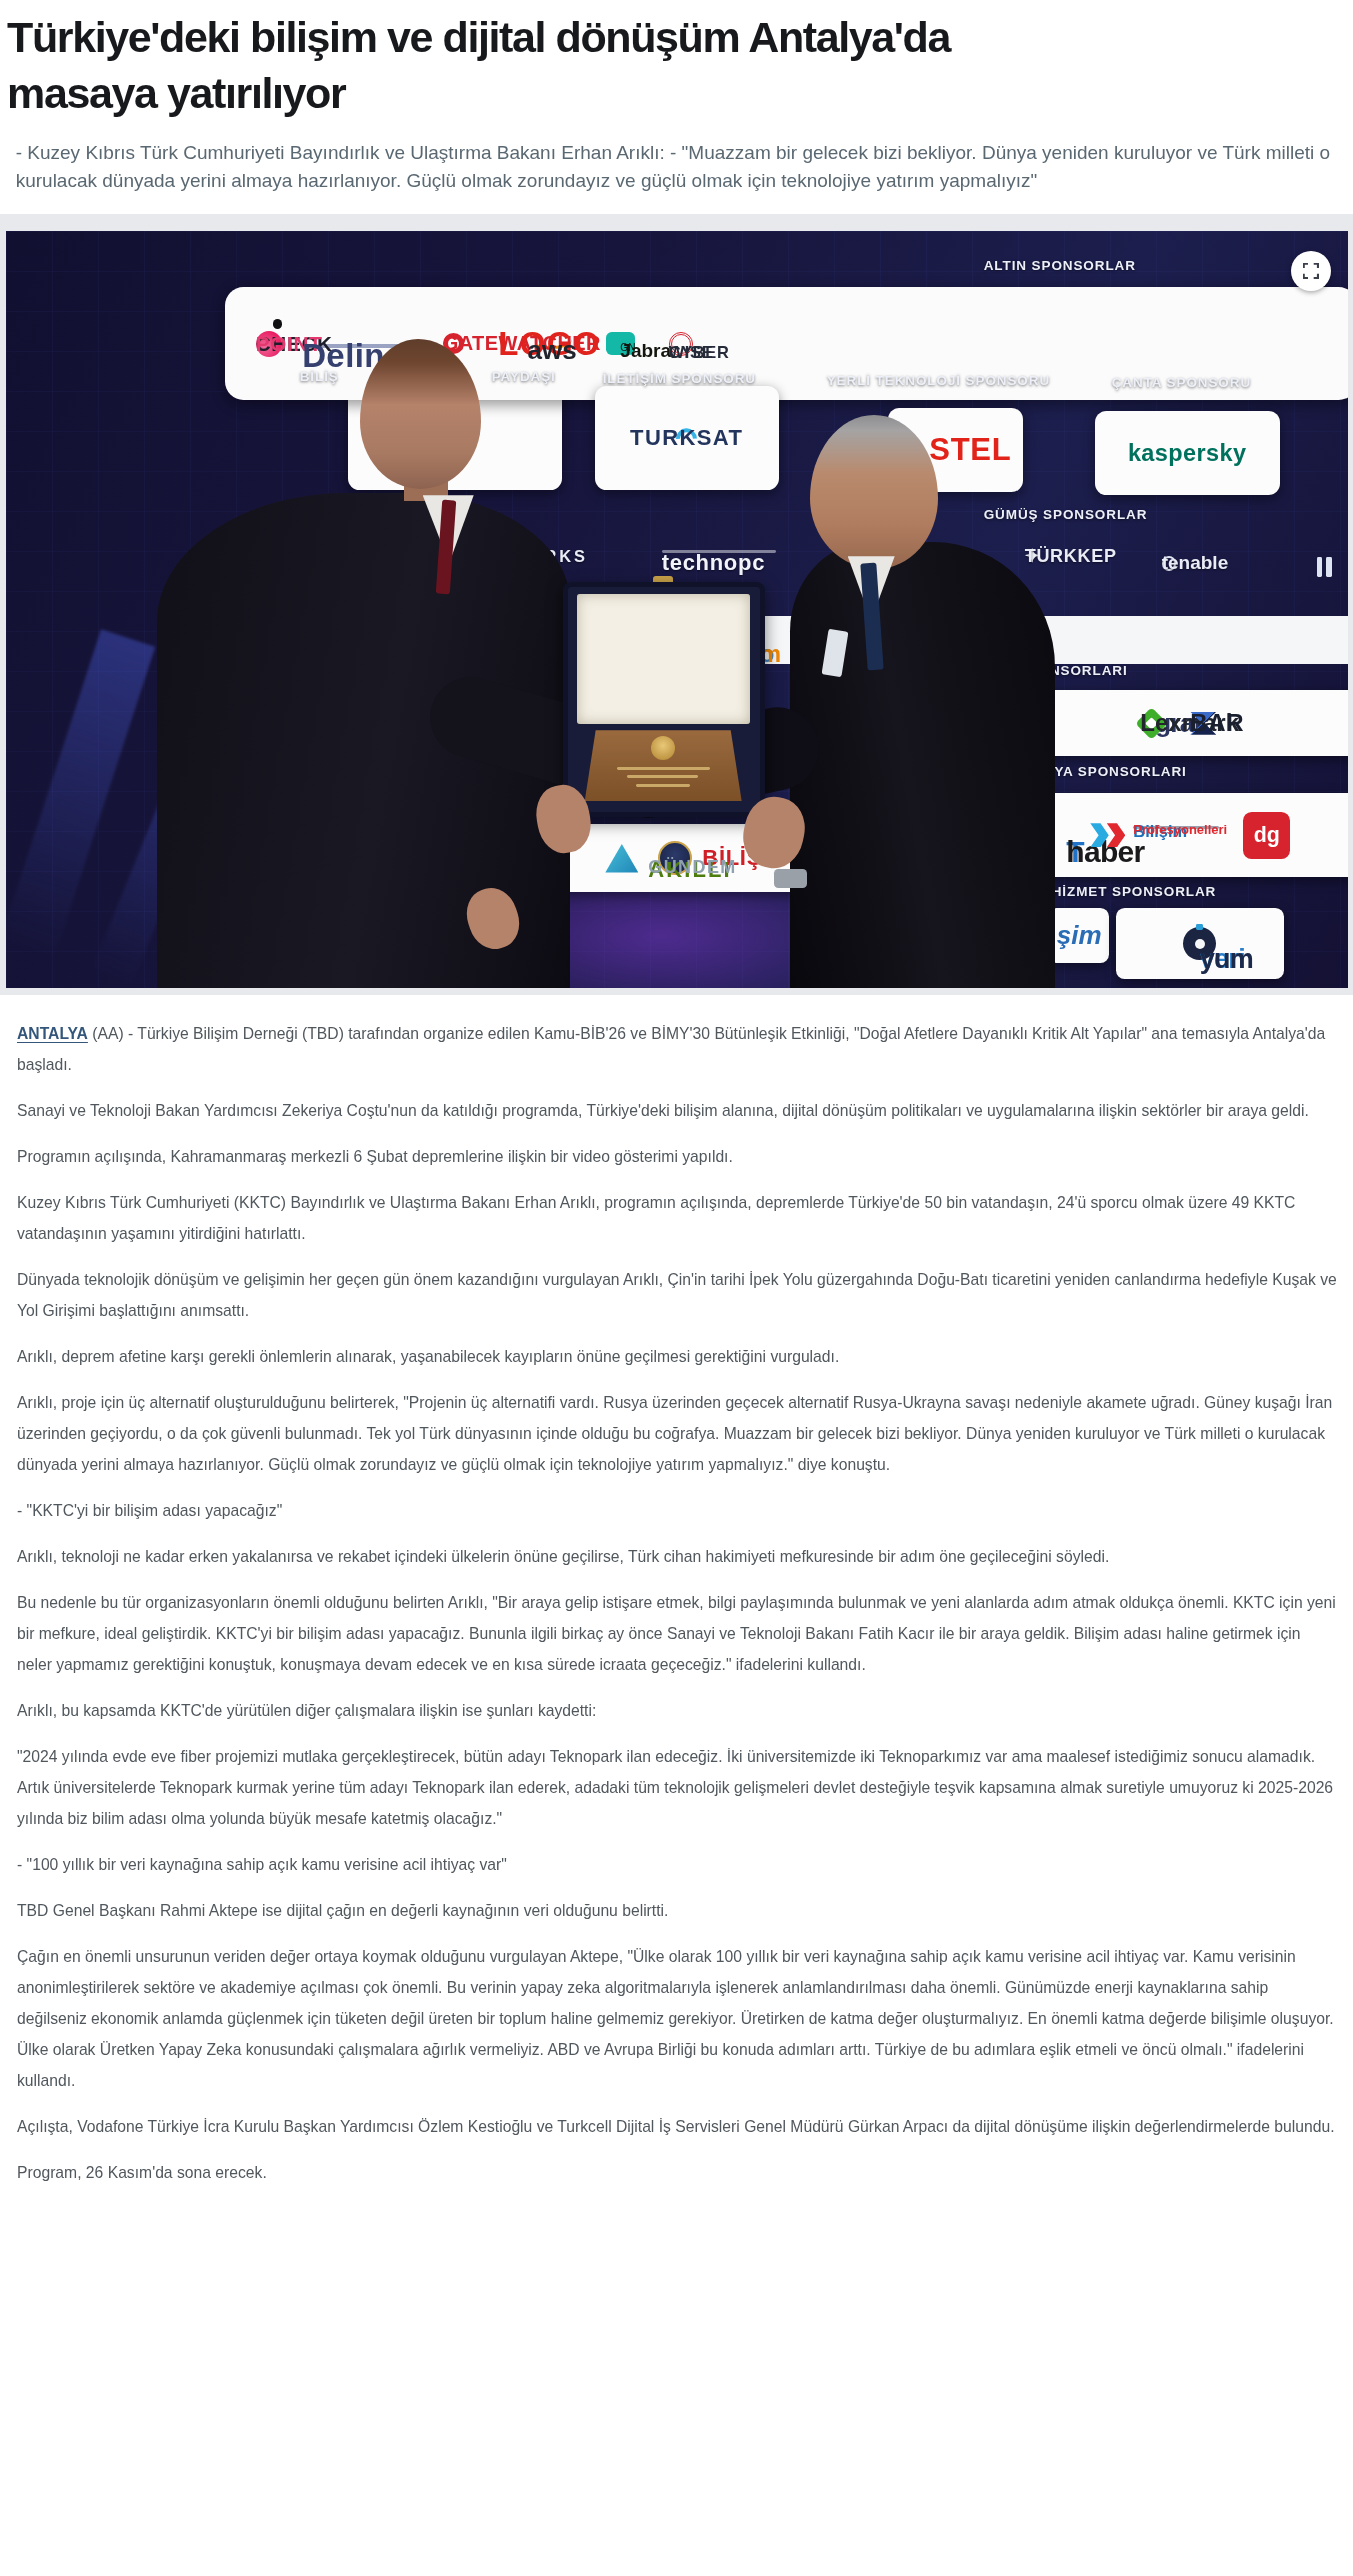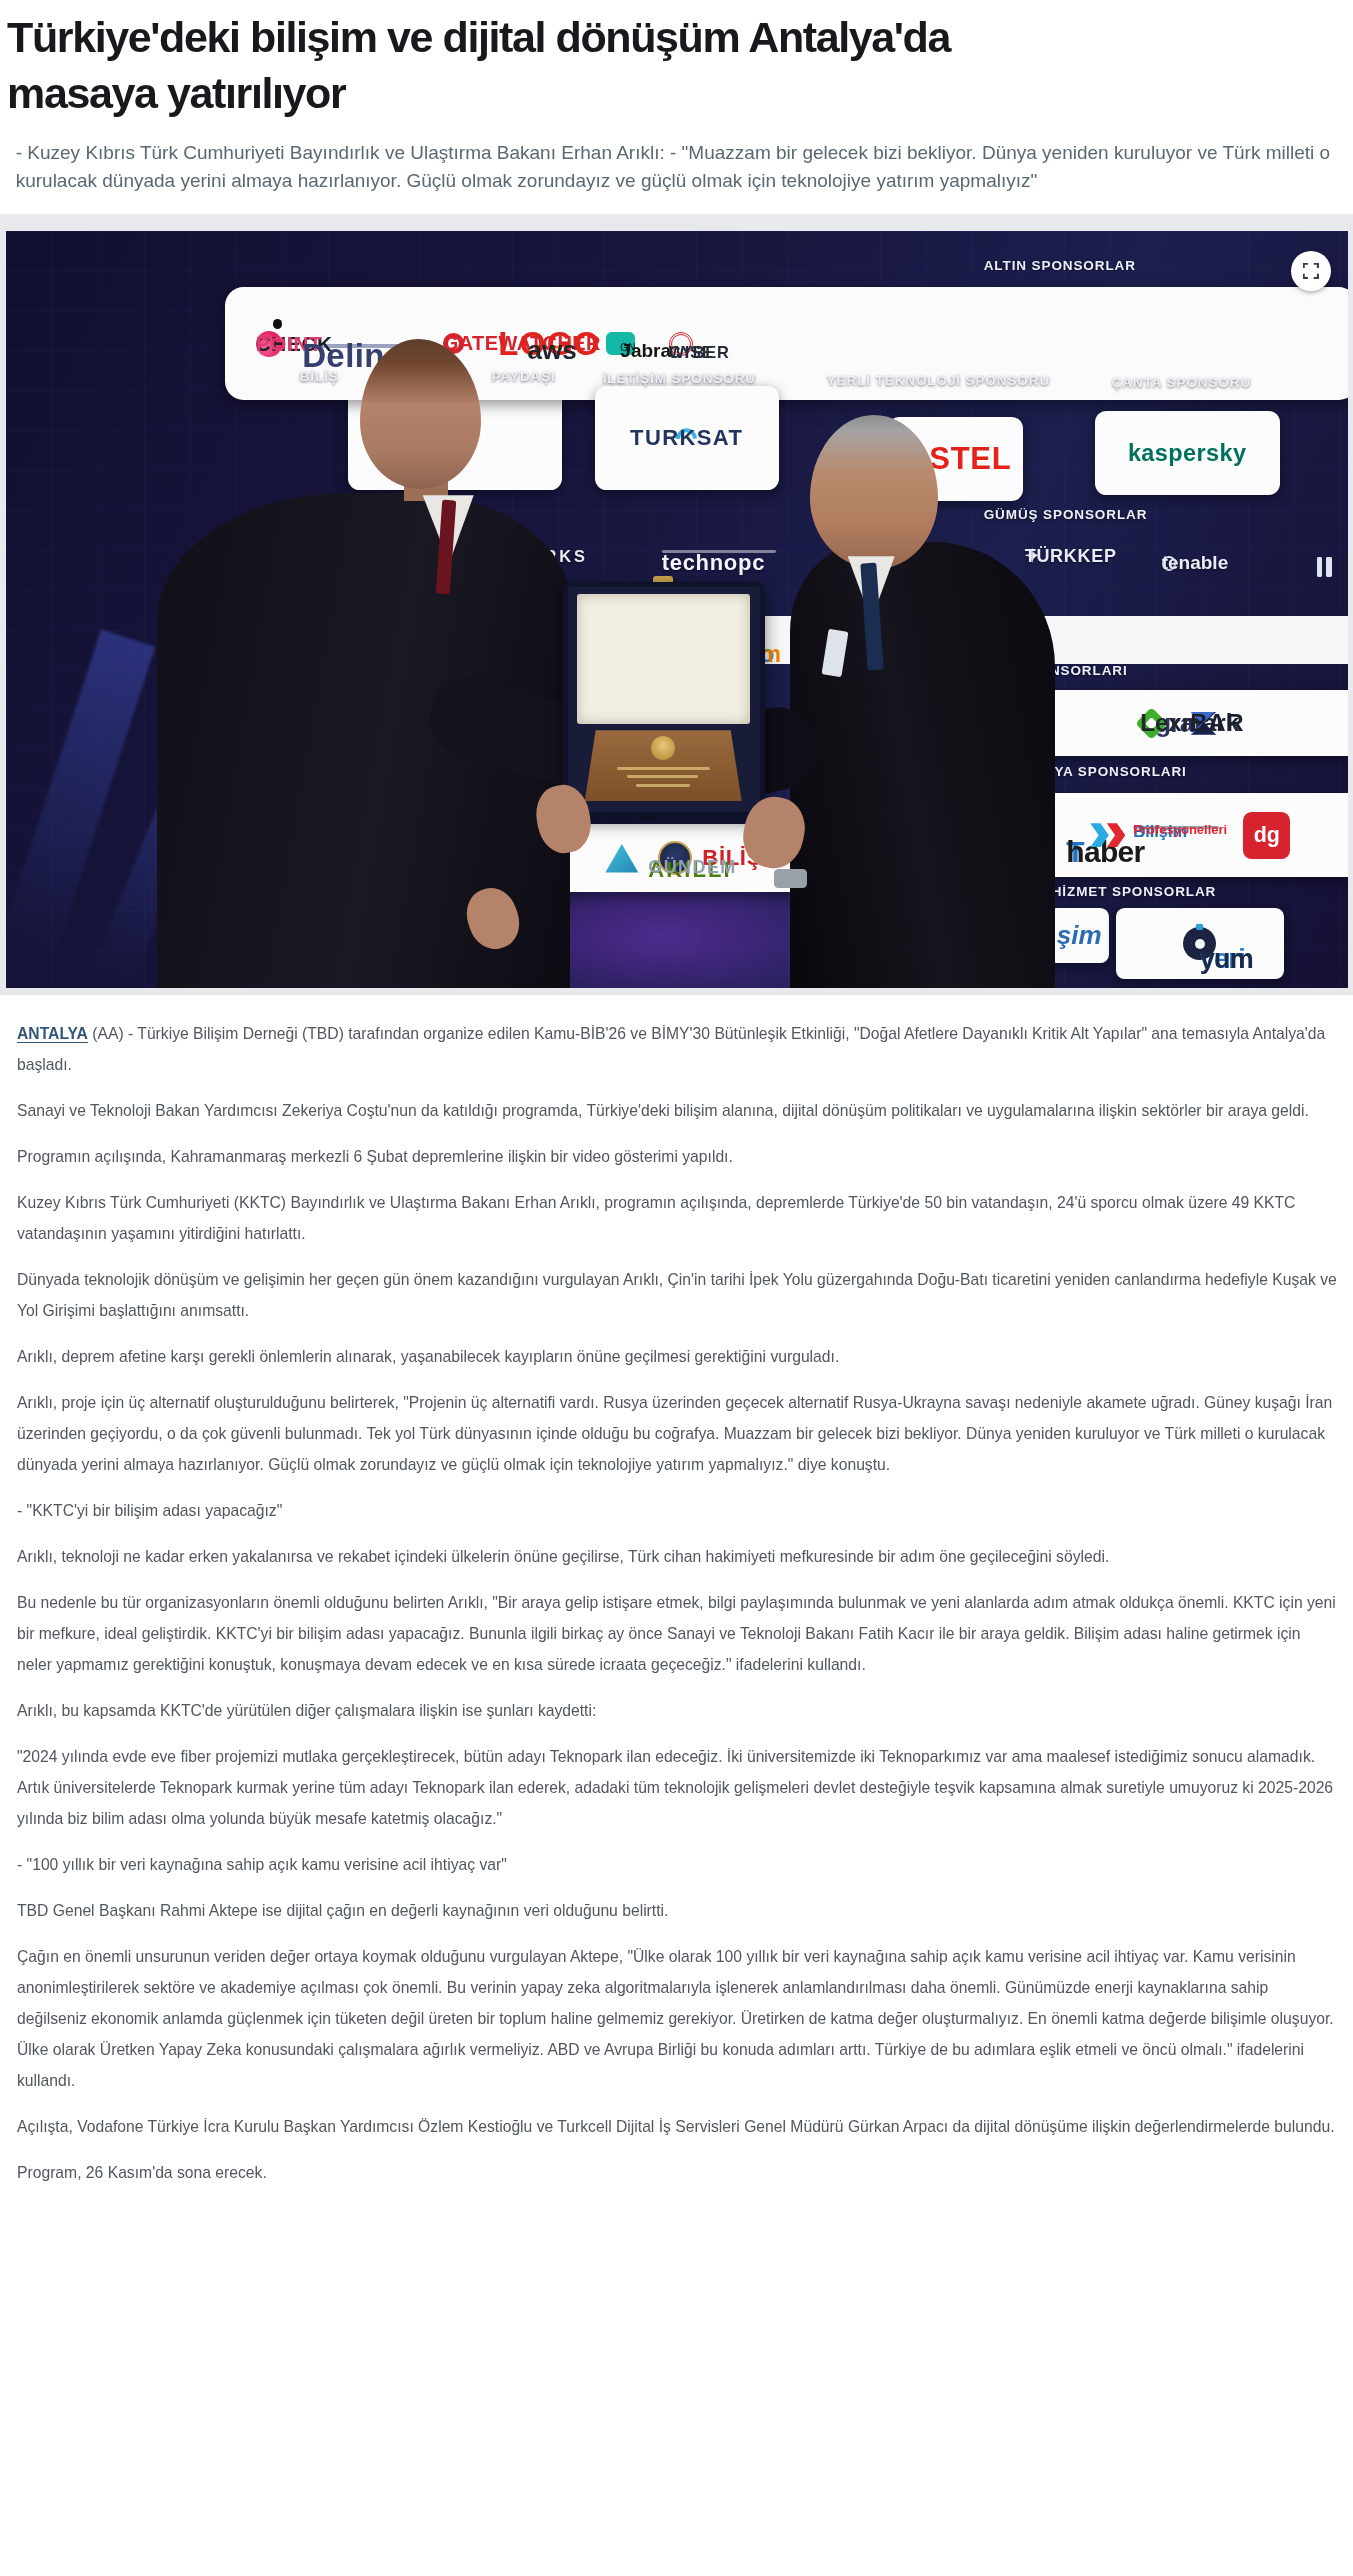--- a/index.html
+++ b/index.html
@@ -77,21 +77,21 @@
 
   
   .card { background:#fcfcfd; border-radius:11.4px; z-index:5; box-shadow:0 3.6px 11.4px rgba(0,0,0,.4);
     display:flex; align-items:center; justify-content:center; }
   .card-hidden { left:342px; top:158px; width:214px; height:101px; z-index:4; }
   .card-turksat { left:589px; top:155px; width:184px; height:104px; gap:8.6px; }
   .tks-icon { position:static; width:21.4px; height:21.4px; border:4.3px solid transparent;
     border-top:4.3px solid #35b4e5; border-right:4.3px solid #35b4e5; border-radius:50%;
     transform:rotate(-46deg); }
   .tks-text { color:#23355c; font-weight:700; font-size:22px; letter-spacing:1.4px; }
-  .card-vestel { left:882px; top:186px; width:135px; height:84px; justify-content:flex-end; padding-right:11.4px; }
+  .card-vestel { left:882px; top:177px; width:135px; height:84px; justify-content:flex-end; padding-right:11.4px; }
   .vestel-text { color:#e2231a; font-weight:800; font-size:31px; letter-spacing:0.7px; }
   .card-kaspersky { left:1089px; top:180px; width:185px; height:84px; }
   .kasp-text { color:#00715c; font-weight:600; font-size:23.5px; letter-spacing:0.4px; }
 
   
   .lbl-gumus { left:978px; top:276px; }
   .silver { color:#e9ecf5; z-index:5; text-shadow:0 0.7px 2.1px rgba(0,0,0,.5); }
   .pnet { left:502px; top:316px; display:flex; flex-direction:column; align-items:center; gap:4.3px; }
   .pnet-bars { position:static; display:flex; align-items:flex-end; gap:2.1px; height:13px; }
   .pnet-bars i { position:static; display:block; width:2.9px; background:#dfe4f2; border-radius:1.4px; }

